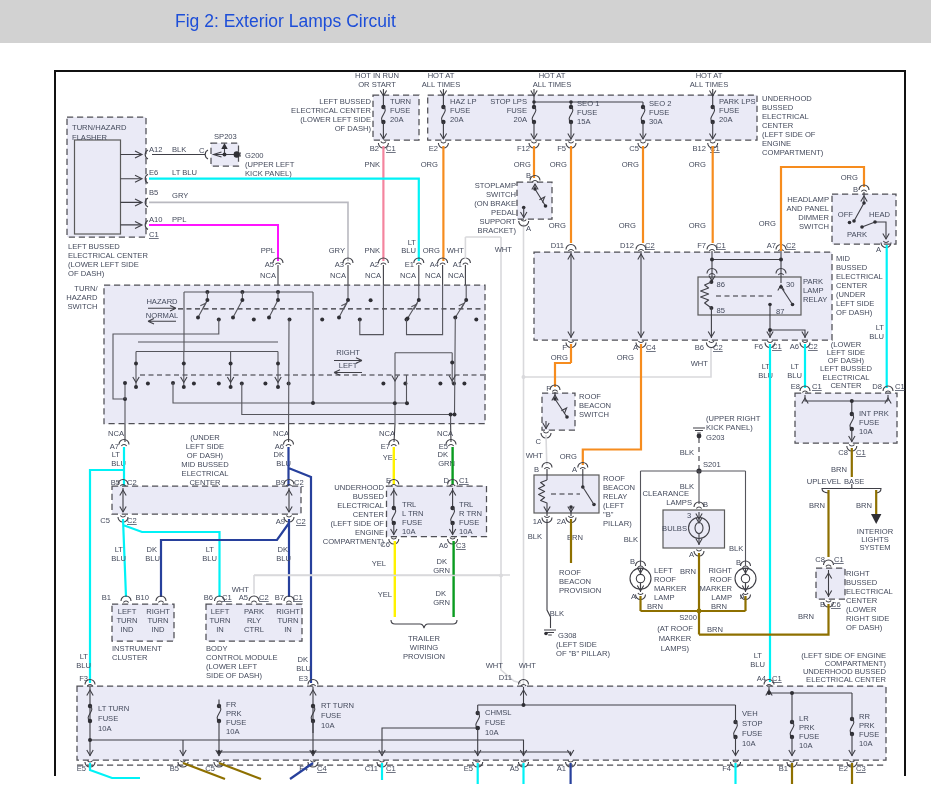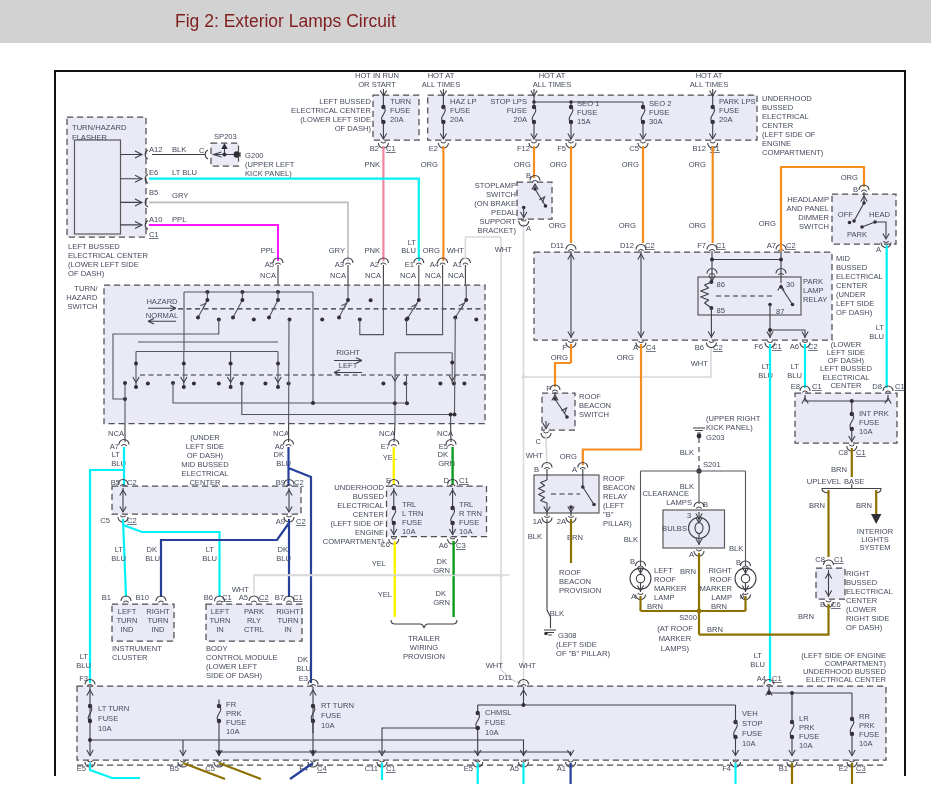--- a/index.html
+++ b/index.html
@@ -1,18 +1,18 @@
 <!DOCTYPE html>
 <html><head>
 <meta charset="utf-8">
 <style>
 html,body{margin:0;padding:0;background:#fff;width:931px;height:804px;overflow:hidden}
 *{font-family:"Liberation Sans",sans-serif}
 .hdr{position:absolute;left:0;top:0;width:931px;height:43px;background:#d2d2d2}
-.ttl{position:absolute;left:175px;top:11px;font-size:17.5px;color:#7f1d1d}
+.ttl{position:absolute;left:175px;top:11px;font-size:17.5px;color:#1d4ed8}
 svg{position:absolute;left:0;top:0}
 </style>
 </head>
 <body>
 <div class="hdr"></div>
 <div class="ttl">Fig 2: Exterior Lamps Circuit</div>
 <svg width="931" height="804" viewBox="0 0 931 804">
 <defs>
 <style>
 .w{stroke:#3f3f46;stroke-width:1.1;fill:none}

